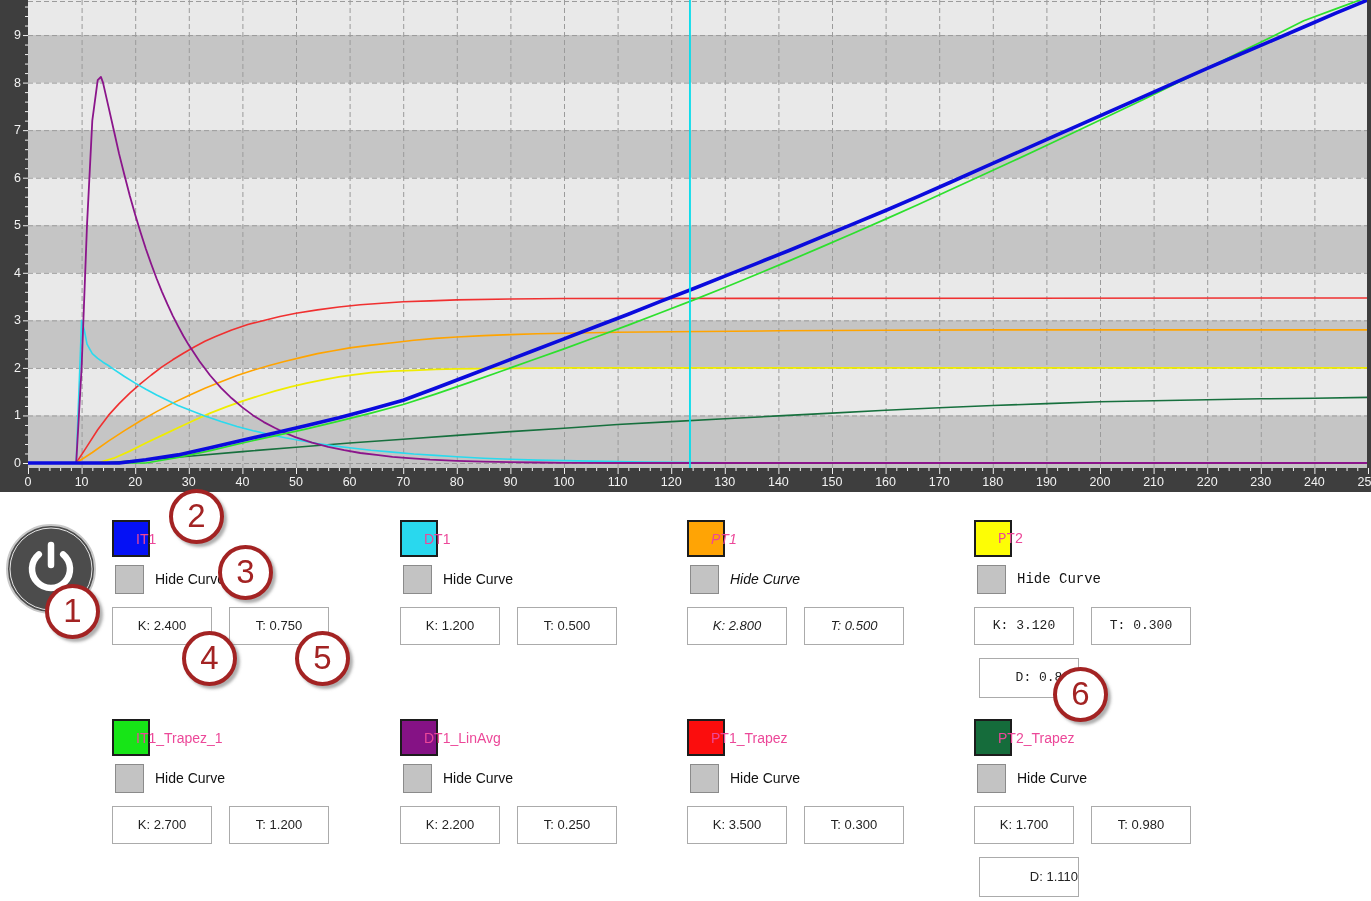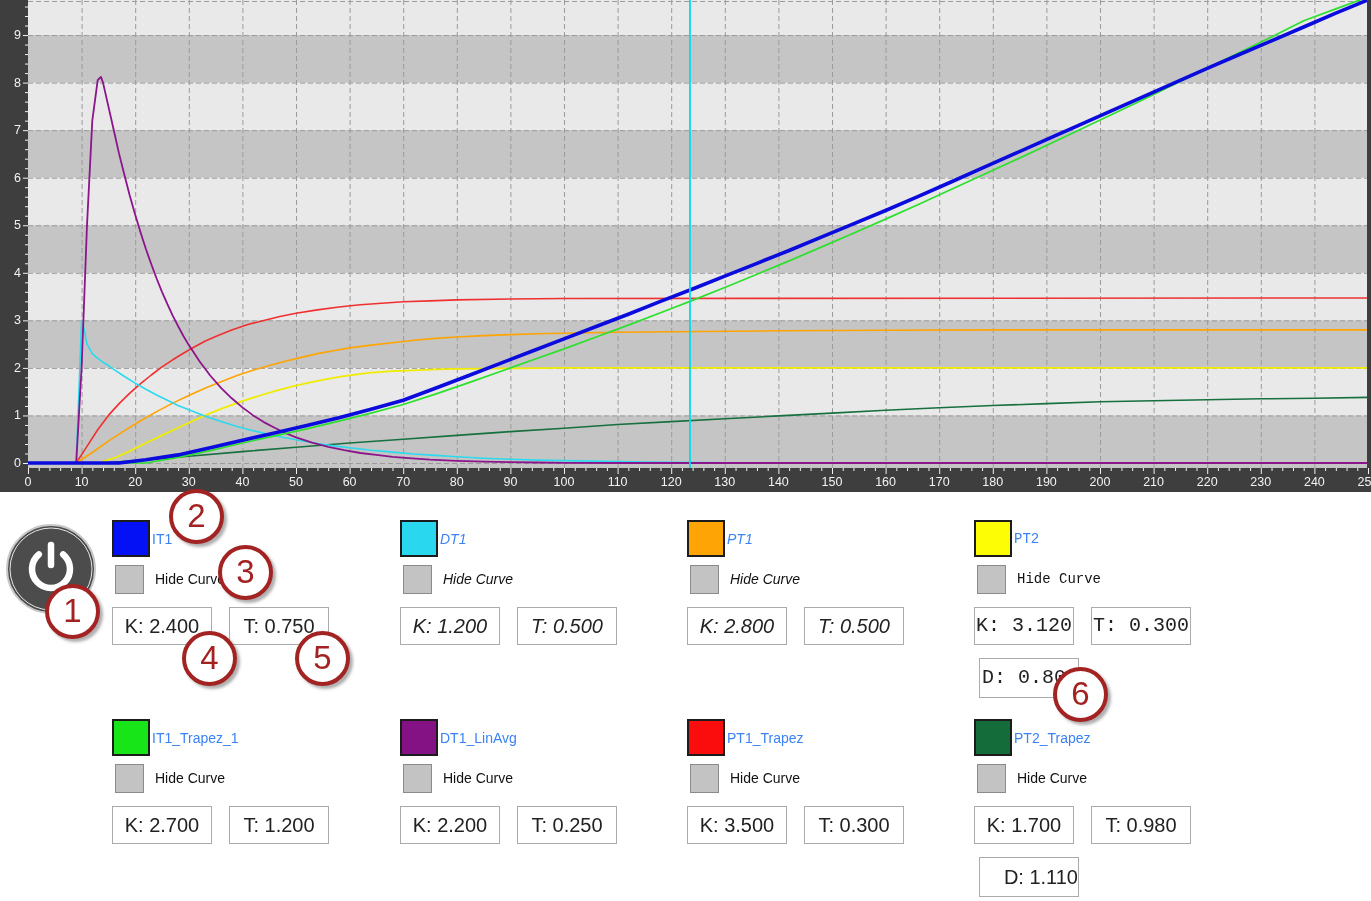--- a/index.html
+++ b/index.html
@@ -4,25 +4,25 @@
 <style>
   html,body{margin:0;padding:0;background:#fff;}
   #app{position:relative;width:1371px;height:901px;background:#fff;overflow:hidden;
        font-family:"Liberation Sans","DejaVu Sans",sans-serif;}
   #chart-wrap{position:absolute;left:0;top:0;width:1371px;height:492px;}
   
   #power-btn{position:absolute;left:5px;top:523px;width:92px;height:92px;cursor:pointer;}
   
   .panel{position:absolute;width:262px;height:190px;}
   .swatch{position:absolute;left:0;top:0;width:38px;height:37px;border:2px solid #1c1c1c;box-sizing:border-box;}
-  .curve-name{position:absolute;left:40px;top:11px;font-size:14px;color:#3b82f6;white-space:nowrap;}
+  .curve-name{position:absolute;left:24px;top:11px;font-size:14px;color:#ec4899;white-space:nowrap;}
   .hide-box{position:absolute;left:3px;top:45px;width:29px;height:29px;background:#c3c3c3;border:1px solid #8b8b8b;box-sizing:border-box;cursor:pointer;}
   .hide-label{position:absolute;left:43px;top:51px;font-size:14px;color:#111;}
   .field{position:absolute;width:100px;height:38px;background:#fff;border:1px solid #ababab;box-sizing:border-box;
-         font-size:20px;color:#222;text-align:center;line-height:36px;}
+         font-size:13px;color:#222;text-align:center;line-height:36px;}
   .field.f0{left:0;top:87px;}
   .field.f1{left:117px;top:87px;}
   .field.f2{left:5px;top:138px;height:40px;line-height:38px;text-align:right;}
   
   .callout{position:absolute;width:47px;height:47px;border:4px solid #a32323;border-radius:50%;
            background:#fff;box-shadow:3px 3px 3px rgba(110,110,110,.55);
            color:#a32323;font-size:33px;text-align:center;line-height:46px;z-index:30;}
 </style>
 </head>
 <body>
@@ -321,21 +321,21 @@
 
   <div id="panels">
       <div class="panel" style="left: 112px; top: 520px;">
     <div class="swatch" style="background: rgb(5, 17, 245);"></div>
     <div class="curve-name">IT1</div>
     <div class="hide-box"></div>
     <div class="hide-label">Hide Curve</div>
   <div class="field f0">K: 2.400</div>
         <div class="field f1">T: 0.750</div>
       </div>
-      <div class="panel" style="left: 400px; top: 520px; font-style: italic;">
+      <div class="panel" style="left: 400px; top: 520px;">
     <div class="swatch" style="background: rgb(41, 216, 238);"></div>
     <div class="curve-name">DT1</div>
     <div class="hide-box"></div>
     <div class="hide-label">Hide Curve</div>
   <div class="field f0">K: 1.200</div>
         <div class="field f1">T: 0.500</div>
       </div>
       <div class="panel" style="left: 687px; top: 520px; font-style: italic;">
     <div class="swatch" style="background: rgb(255, 164, 5);"></div>
     <div class="curve-name">PT1</div>

